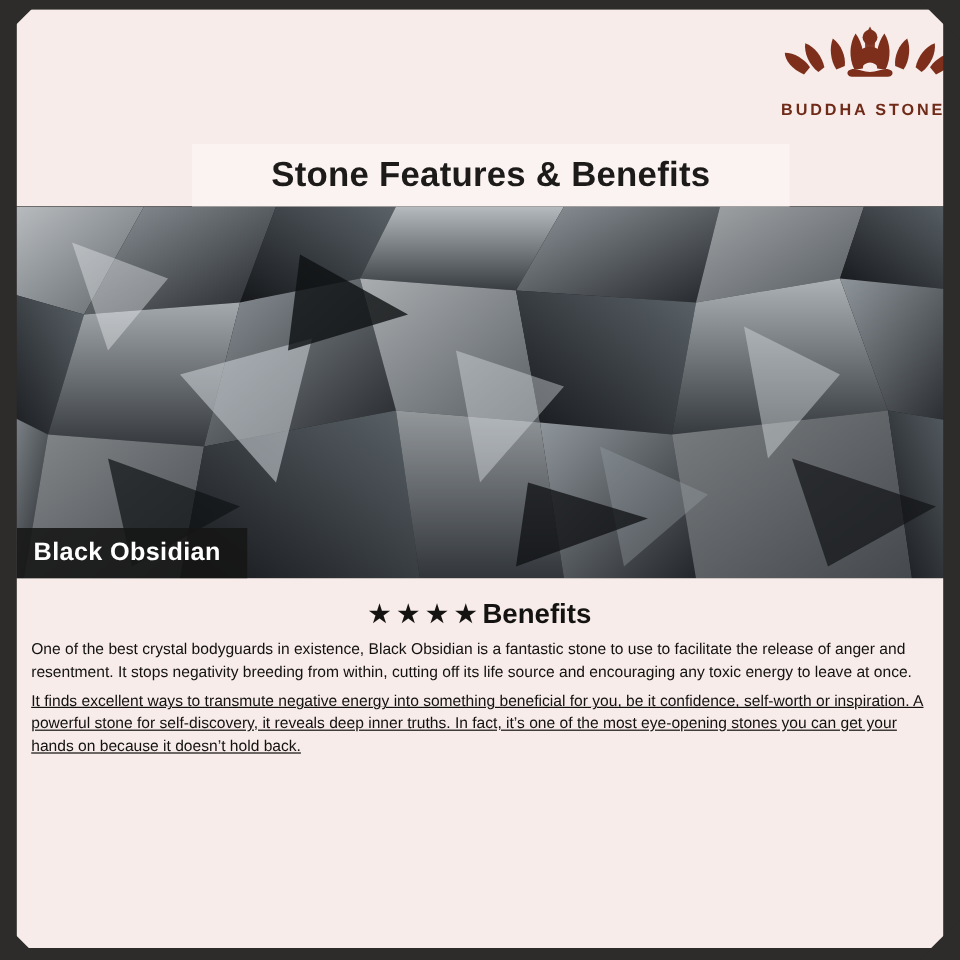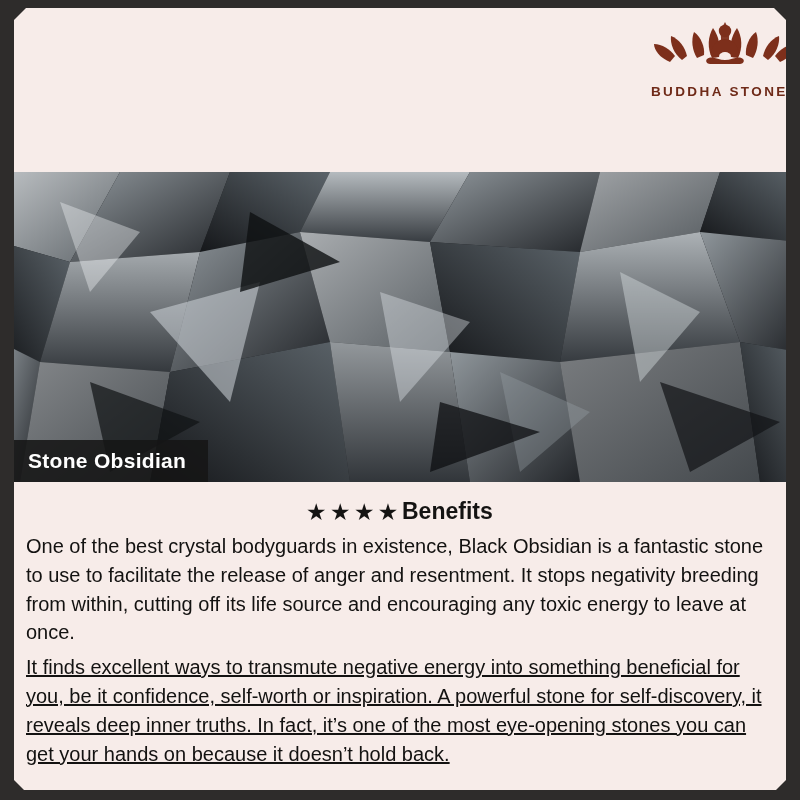--- a/index.html
+++ b/index.html
@@ -90,21 +90,21 @@
     margin-bottom: 7px;
   }
   .benefit {
     display: inline-flex; align-items: center; gap: 5px;
     font-size: 23px; font-weight: 700; color: #141312;
     white-space: nowrap;
   }
   .star { font-size: 20px; color: #141312; line-height: 1; }
 
   .para {
-    font-size: 20px;
+    font-size: 13px;
     line-height: 1.44;
     color: #131211;
     text-align: left;
   }
   .para + .para { margin-top: 6px; text-decoration: underline; }
 </style>
 </head>
 <body>
 
 <div class="page">
@@ -142,20 +142,23 @@
             <circle cx="75" cy="17" r="6.2"></circle>
             <path d="M75,25 C82,25 88,31 89,39 C89,42 86,44 83,43 C81,40 78,38 75,38 C72,38 69,40 67,43 C64,44 61,42 61,39 C62,31 68,25 75,25 Z"></path>
             <path d="M57,45 C62,41 68,46 75,46 C82,46 88,41 93,45 C95,47 93,50 90,50 L60,50 C57,50 55,47 57,45 Z"></path>
           </g>
         </svg>
       </span>
       <span class="logo-text">BUDDHA STONES</span>
     </div>
   </div>
 
+  <div class="title-bar">
+    <h1>Stone Features &amp; Benefits</h1>
+  </div>
 
   <div class="hero">
     <svg viewBox="0 0 800 310" preserveAspectRatio="none" aria-hidden="true">
       <defs>
         <linearGradient id="g1" x1="0" y1="0" x2="1" y2="1">
           <stop offset="0%" stop-color="#d9dde0"></stop>
             <stop offset="100%" stop-color="#6e757a"></stop>
         </linearGradient>
         <linearGradient id="g2" x1="0" y1="0" x2="1" y2="1">
           <stop offset="0%" stop-color="#8f969b"></stop>
@@ -200,21 +203,21 @@
       <polygon points="380,120 470,150 400,230" fill="#e2e7ea" opacity="0.4"></polygon>
       <polygon points="620,100 700,140 640,210" fill="#d5dbde" opacity="0.45"></polygon>
       <polygon points="60,30 140,60 90,120" fill="#eef1f3" opacity="0.4"></polygon>
       <polygon points="500,200 590,240 520,300" fill="#9aa2a8" opacity="0.35"></polygon>
 
       <polygon points="250,40 340,90 240,120" fill="#0e1012" opacity="0.8"></polygon>
       <polygon points="440,230 540,260 430,300" fill="#0d0f11" opacity="0.75"></polygon>
       <polygon points="660,210 780,250 690,300" fill="#111315" opacity="0.7"></polygon>
       <polygon points="90,210 200,250 110,300" fill="#101214" opacity="0.7"></polygon>
     </svg>
-    <div class="caption">Stone Obsidian</div>
+    <div class="caption">Black Obsidian</div>
   </div>
 
   <div class="body-panel">
 
     <div class="benefits">
       <span class="benefit">
         <span class="star">★</span>
       </span>
       <span class="benefit">
         <span class="star">★</span>

